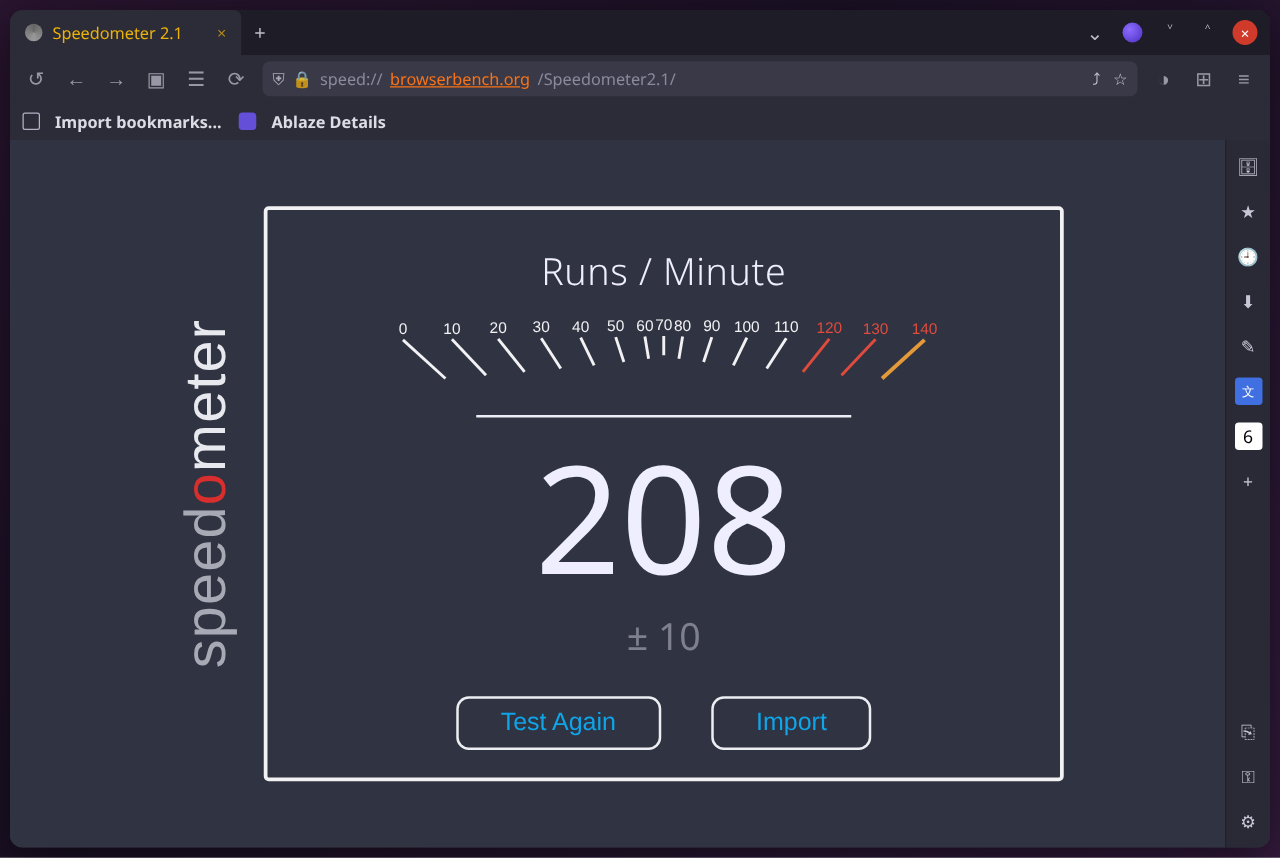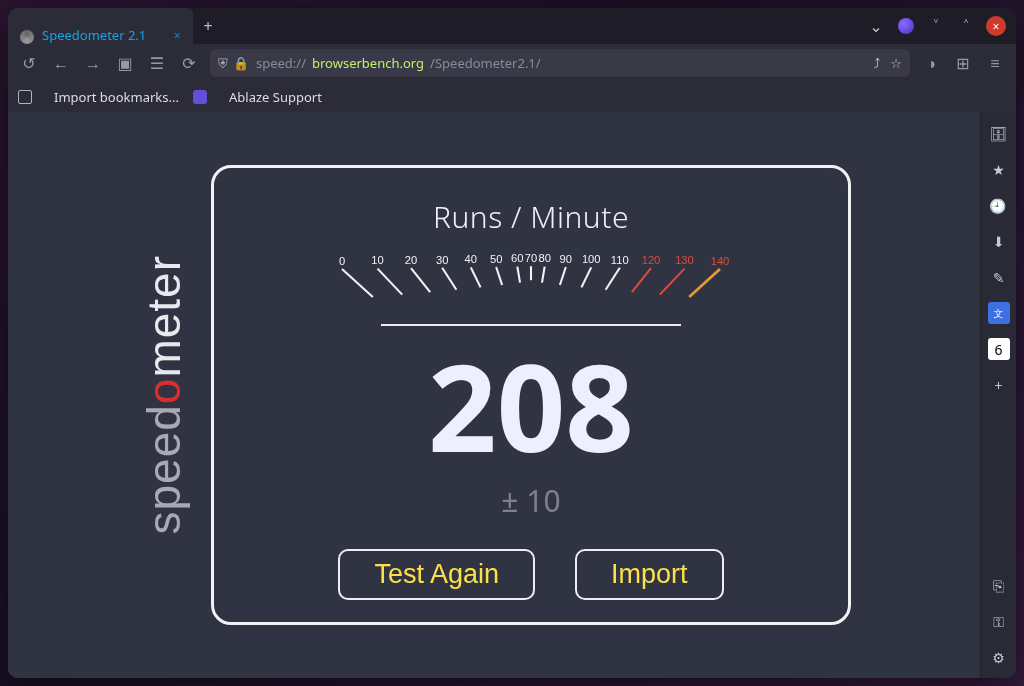--- a/index.html
+++ b/index.html
@@ -13,23 +13,23 @@
       position: absolute; inset: 8px; border-radius: 10px; overflow: hidden;
       background: #2c2b38; box-shadow: 0 10px 40px rgba(0,0,0,.55);
       display: flex; flex-direction: column;
     }
 
     
     .tabbar {
       height: 36px; background: #1e1d27; display: flex; align-items: stretch;
     }
     .tab {
-      display: flex; align-items: flex-end; gap: 8px; padding: 0 12px;
+      display: flex; align-items: center; gap: 8px; padding: 0 12px;
       min-width: 185px; background: #2c2b38; border-top-right-radius: 6px;
-      border-top-left-radius: 6px; color: #0ea5e9; font-size: 13px;
+      border-top-left-radius: 6px; color: #eab308; font-size: 13px;
     }
     .tab .fav { width: 14px; height: 14px; border-radius: 50%;
       background: conic-gradient(#666,#999,#666); }
     .tab .close { margin-left: auto; opacity: .7; cursor: pointer; }
     .newtab { width: 30px; display:flex; align-items:center; justify-content:center;
       color:#bcbcc6; cursor:pointer;}
     .winctrl { margin-left:auto; display:flex; align-items:center; gap:10px;
       padding: 0 10px; color:#bcbcc6;}
     .winctrl span { cursor:pointer; display:inline-flex; align-items:center; justify-content:center; width:20px; height:20px;}
     .winclose { background:#d03a2a; color:#fff; border-radius:50%; font-size:12px;}
@@ -37,27 +37,27 @@
     
     .navbar { height: 38px; background:#2c2b38; display:flex; align-items:center;
       gap:10px; padding: 0 10px; color:#c5c5d4;}
     .navbtn { width:22px; height:22px; display:flex; align-items:center;
       justify-content:center; cursor:pointer; opacity:.7;}
     .urlbar { flex:1; height:28px; background:#3a3947; border-radius:6px;
       display:flex; align-items:center; gap:6px; padding:0 8px; font-size:13px;
       color:#c5c5d4;}
     .urlbar .lock{opacity:.8;}
     .url-proto, .url-path { color:#8a8a9c; }
-    .url-host { color:#bef264; }
+    .url-host { color:#f97316;text-decoration:underline; }
     .urlbar .right{ margin-left:auto; display:flex; gap:10px;}
 
     
     .bkbar { height:30px; background:#2c2b38; display:flex; align-items:center;
       gap:14px; padding:0 10px; font-size:13px; color:#dcdce5;}
-    .bk { display:flex; align-items:center; gap:22px; cursor:pointer;}
+    .bk { display:flex; align-items:center; gap:12px; cursor:pointer;font-weight:bold;}
     .bk .ico{width:14px;height:14px;border-radius:3px;display:inline-block;}
     .bk.a .ico{background:#6450d8;}
     .bk.i .ico{border:1.5px solid #b3b3c5;border-radius:2px;}
 
     
     .body { flex:1; display:flex; background:#303341;}
     .content { flex:1; display:flex; align-items:center; justify-content:center;
       background:#303341;}
     .rsidebar { width:36px; background:#2a2936; border-left:1px solid #222;
       display:flex; flex-direction:column; align-items:center; gap:14px;
@@ -68,30 +68,30 @@
 
     
     .stage { display:flex; align-items:center; gap:20px;}
     .logo { writing-mode: vertical-rl; transform: rotate(180deg);
       font-size:46px; font-weight:300; letter-spacing:1px; color:#cfd0d9;
       font-family: "Helvetica Neue", Arial, sans-serif;}
     .logo .s1{color:#a7a9b4;}
     .logo .s2{color:#d92e2e; font-weight:500;}
     .logo .s3{color:#e8e9ef;}
     .card { width:640px; height:460px; border:3px solid #f2f2f4;
-      border-radius:20px; padding:28px 34px 22px; color:#eef;
+      border-radius:4px; padding:28px 34px 22px; color:#eef;
       display:flex; flex-direction:column; align-items:center;}
     .title { font-size:30px; font-weight:300; letter-spacing:.5px;}
     .gauge { width:100%; height:110px; margin-top:4px;}
     .sep { width:300px; border-top:2px solid #eceef3; margin-top:6px;}
-    .score { font-size:120px; font-weight:700; line-height:1; margin-top:20px;}
+    .score { font-size:120px; font-weight:400; line-height:1; margin-top:20px;}
     .margin { font-size:30px; color:#7e808f; margin-top:14px;}
     .btnrow { display:flex; gap:40px; margin-top:28px;}
     .btn { border:2px solid #eceef3; border-radius:10px; background:none;
-      color:#fde047; font-size:27px; font-weight:300; padding:8px 34px;
+      color:#0ea5e9; font-size:20px; font-weight:300; padding:8px 34px;
       cursor:pointer;}
 
     svg text{ font-family: Arial, sans-serif; font-size:16px; fill:#f2f2f4;}
     .tick{ stroke:#f2f2f4; stroke-width:3;}
     .tick.red{ stroke:#e04b3d;}
     .tick.ora{ stroke:#e59a3a; stroke-width:4;}
     .lab.red{ fill:#e04b3d;}
     .brand-badge { width:16px;height:16px;border-radius:50%;
       background: radial-gradient(circle at 35% 35%, #8c6cff, #4a2fbf);
       display:inline-block; }
@@ -141,21 +141,21 @@
     <span class="navbtn">≡</span>
   </div>
 
   <div class="bkbar">
     <span class="bk i">
       <span class="ico"></span>
       <span>Import bookmarks...</span>
     </span>
     <span class="bk a">
       <span class="ico"></span>
-      <span>Ablaze Support</span>
+      <span>Ablaze Details</span>
     </span>
   </div>
 
   <div class="body">
     <div class="content">
       <div class="stage">
         <div class="logo">
           <span class="s1">speed</span><span class="s2">o</span><span class="s3">meter</span>
         </div>
         <div class="card">

